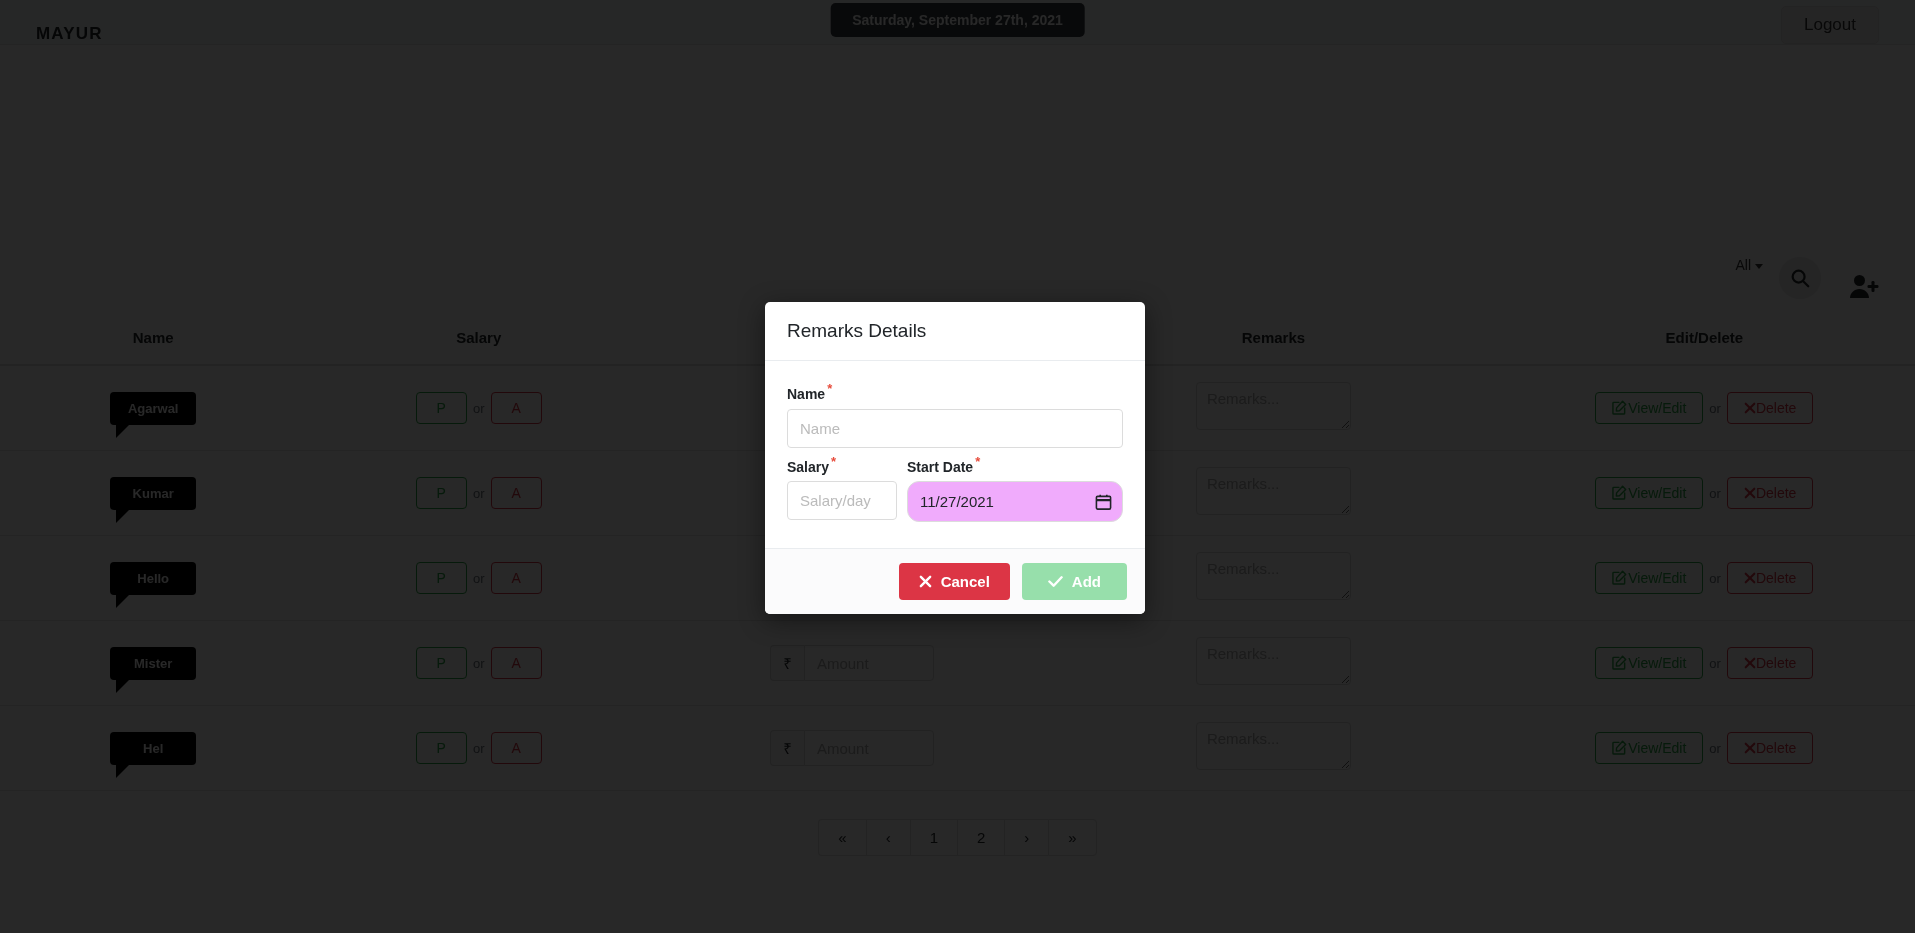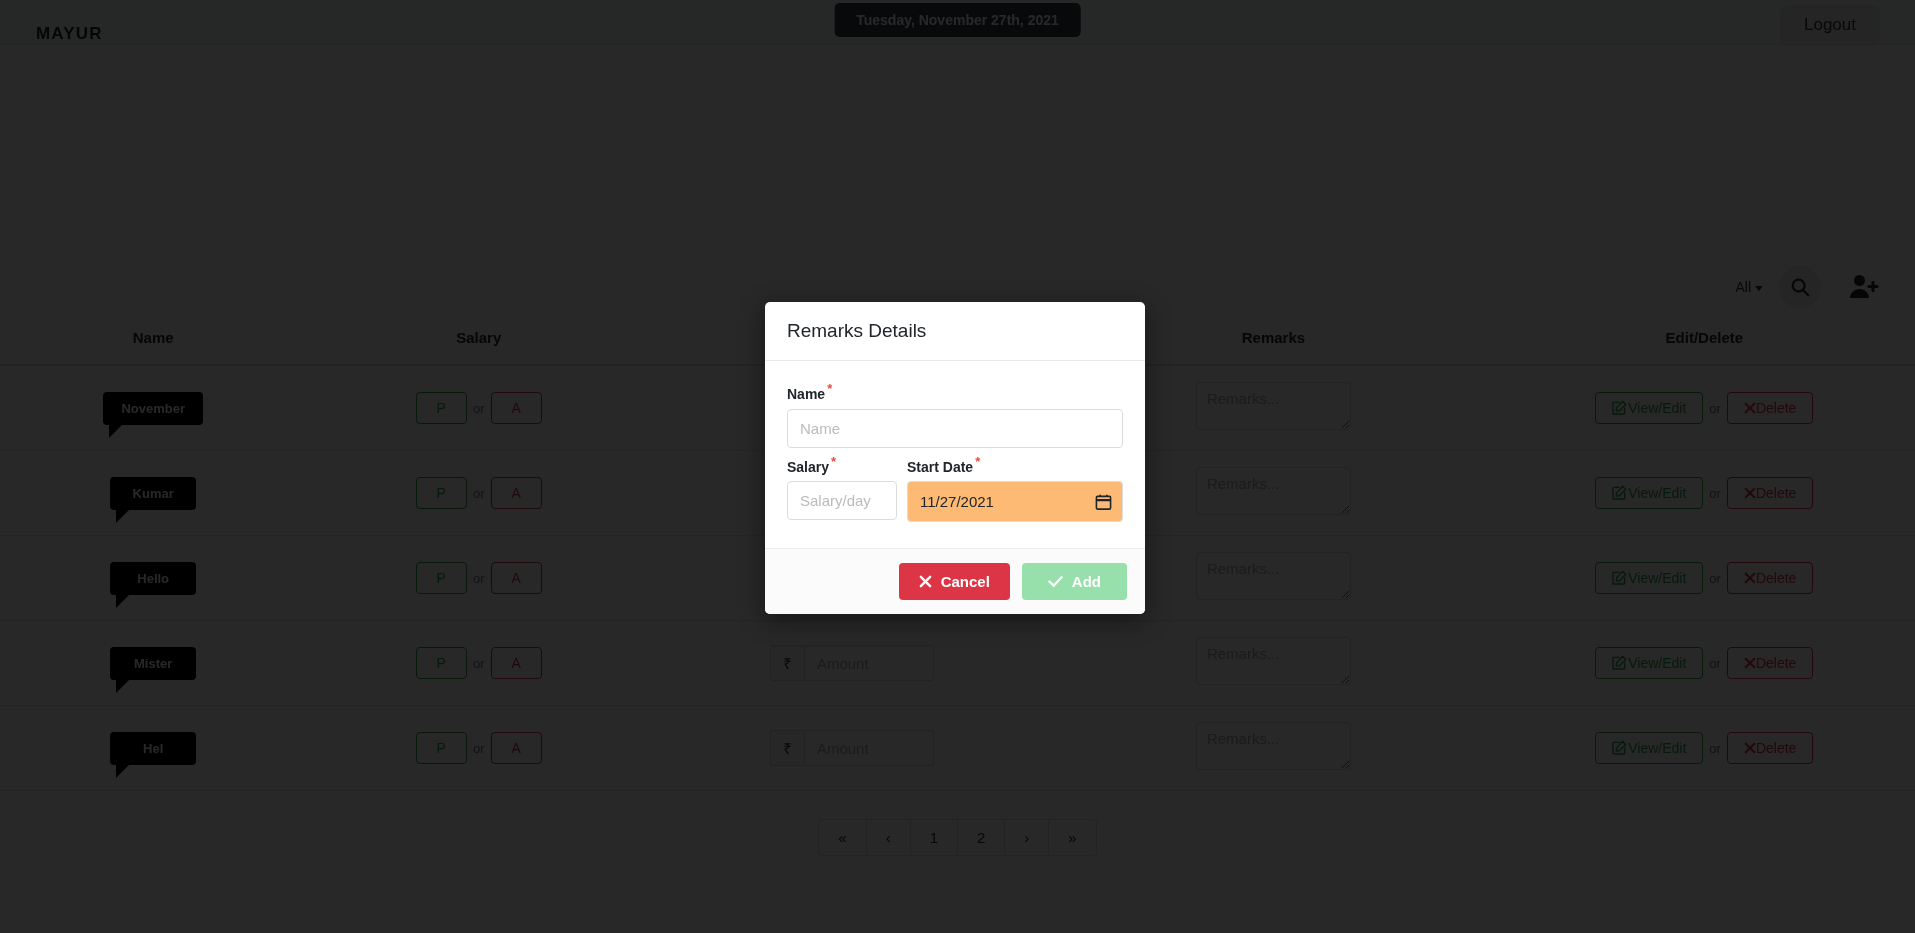--- a/index.html
+++ b/index.html
@@ -58,21 +58,20 @@
     color: #333;
     font-size: 17px;
     padding: 8px 22px;
     border-radius: 5px;
     cursor: pointer;
   }
 
   
   .toolbar {
     display: flex;
-    align-items: center;
     justify-content: flex-end;
     gap: 16px;
     padding: 0 36px;
     height: 60px;
     margin-top: 212px;
   }
   .filter-dd {
     font-size: 14px;
     color: #333;
     cursor: pointer;
@@ -279,27 +278,27 @@
     background: #ffffff;
   }
   .form-control::placeholder { color: #bbbbbb; }
   .form-row { display:flex; gap: 10px; margin-top: 6px; }
   .fr-col-salary { width: 110px; }
   .fr-col-date { flex: 1; }
   .date-wrap { position: relative; }
   .date-input {
     width: 100%;
     border: 1px solid #dcdcdc;
-    border-radius: 4px;
+    border-radius: 12px;
     padding: 11px 38px 11px 12px;
     font-size: 15px;
     outline: none;
     font-family: inherit;
     color: #212529;
-    background: #fdba74;
+    background: #f0abfc;
   }
   .cal-icon {
     position: absolute;
     right: 11px;
     top: 50%;
     transform: translateY(-50%);
     pointer-events: none;
   }
   .modal-footer {
     border-top: 1px solid #e9ecef;
@@ -334,21 +333,21 @@
     font-family: inherit;
   }
 </style>
 </head>
 <body>
 
 <div id="app-root">
 
   <div class="navbar">
     <span class="brand">MAYUR</span>
-    <span class="date-badge">Tuesday, November 27th, 2021</span>
+    <span class="date-badge">Saturday, September 27th, 2021</span>
     <button class="logout-btn">Logout</button>
   </div>
 
   <div class="toolbar">
     <span class="filter-dd">
       <span>All</span><i class="caret"></i>
     </span>
     <span class="search-circle">
       <svg class="icon-svg" width="22" height="22" viewBox="0 0 24 24" fill="none" stroke="#212529" stroke-width="2.4" stroke-linecap="round">
         <circle cx="10.5" cy="10.5" r="6.5"></circle>
@@ -377,21 +376,21 @@
       <tr>
         <th>Name</th>
         <th>Salary</th>
         <th>Advance</th>
         <th>Remarks</th>
         <th>Edit/Delete</th>
       </tr>
     </thead>
     <tbody id="table-body">
         <tr>
-          <td class="name-cell"><span class="name-bubble">November</span></td>
+          <td class="name-cell"><span class="name-bubble">Agarwal</span></td>
           <td>
             <div class="btn-pair">
               <button class="btn-outline btn-p">P</button>
               <span class="or-txt">or</span>
               <button class="btn-outline btn-a">A</button>
             </div>
           </td>
           <td>
             <div class="input-group">
               <span class="ig-prefix">₹</span>

